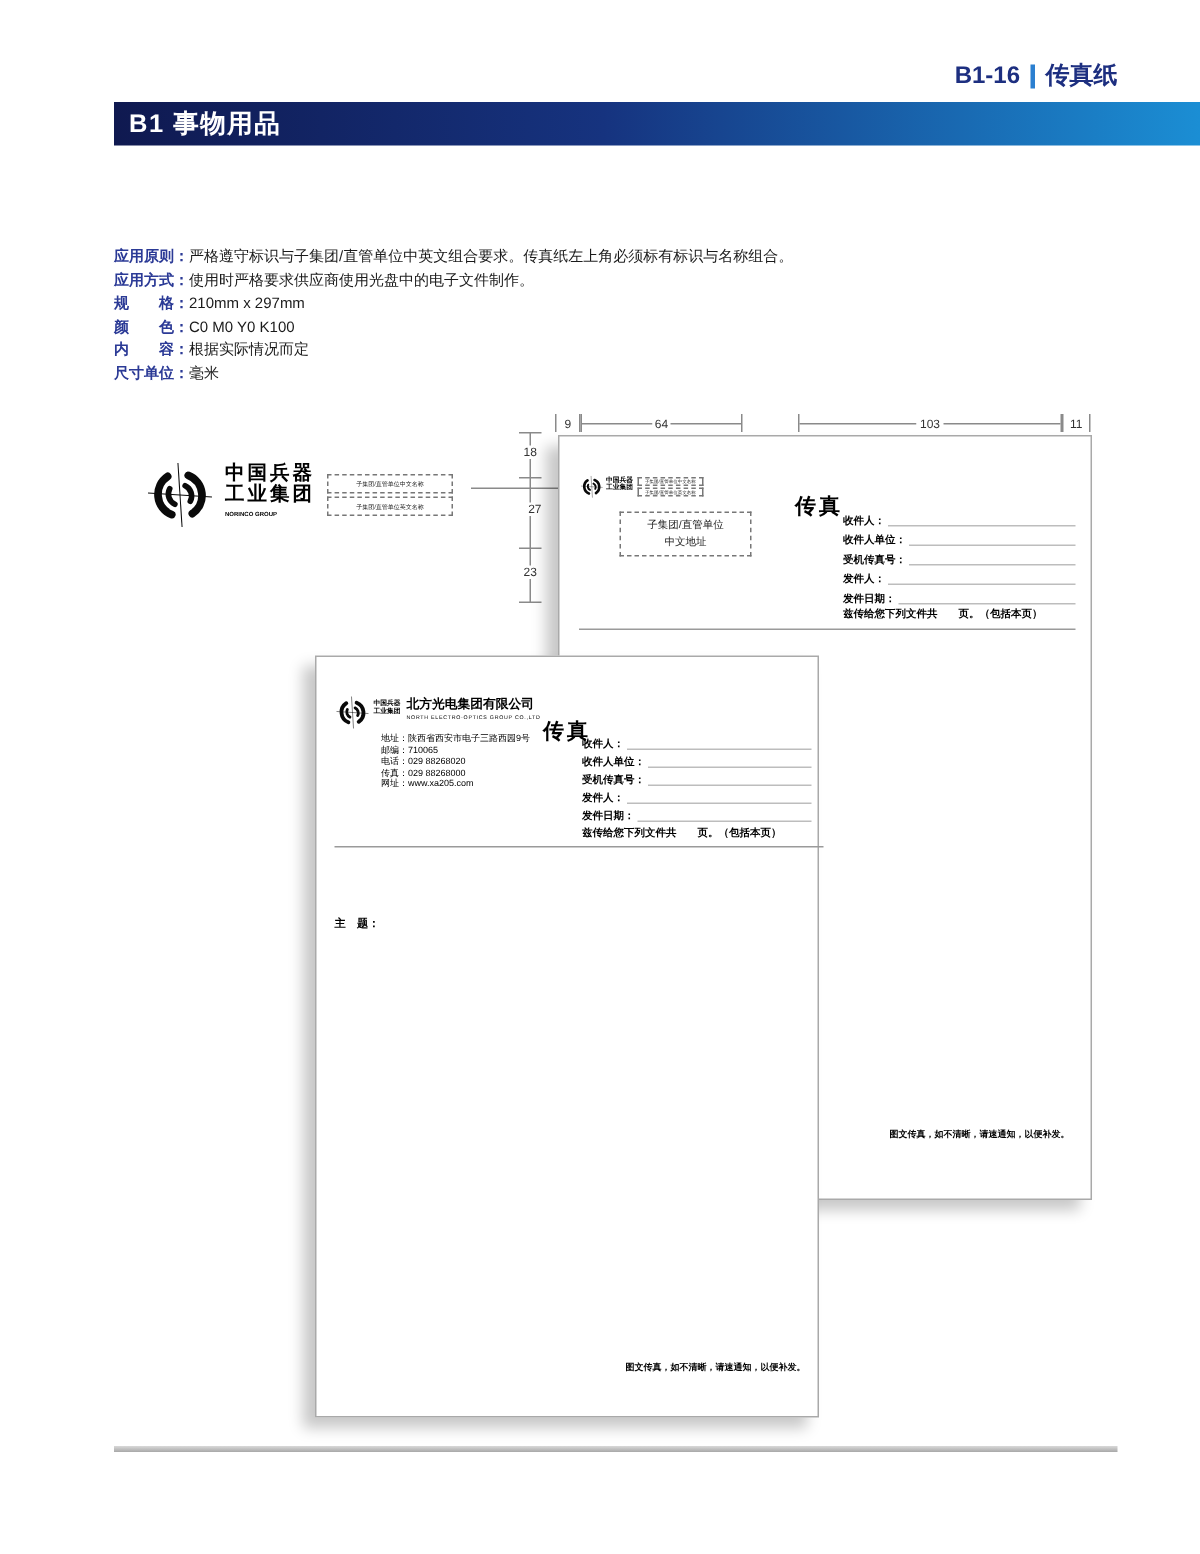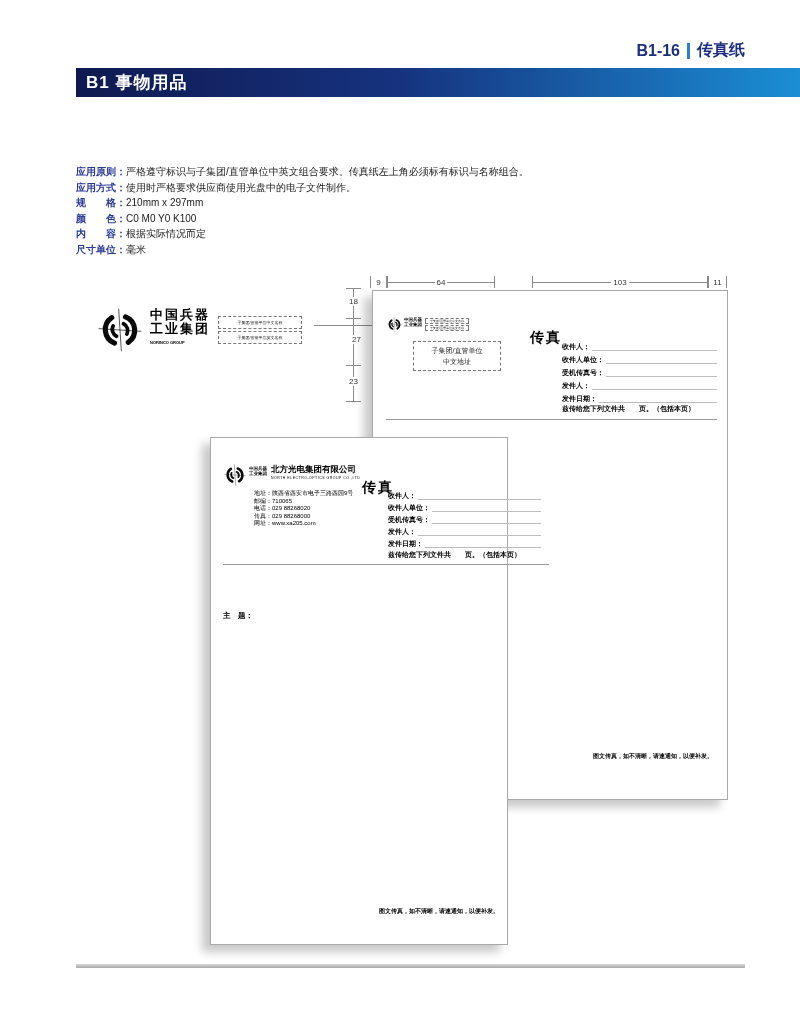--- a/index.html
+++ b/index.html
@@ -201,21 +201,21 @@
           <span class="lbl">发件日期：</span>
           <span class="line"></span>
         </div>
     </div>
     <div class="pages-line" style="left:189px;top:113px">兹传给您下列文件共　　页。（包括本页）</div>
     <div class="sheet-rule" style="left:13px;top:128px;width:331px"></div>
     <div class="subject" style="left:13px;top:132px">主　题：</div>
     <div class="fax-note" style="right:14px;top:461px">图文传真，如不清晰，请速通知，以便补发。</div>
   </div>
 
-  <div class="sheet" style="left:210px;top:437px;width:298px;height:508px">
+  <div class="sheet" style="left:210px;top:437px;width:336px;height:508px">
     <div style="position:absolute;left:13px;top:26px">
       <div class="ex-head">
         <svg class="logo-svg" width="22" height="22">
             <use href="#nmark"></use>
           </svg>
         <div class="ex-cn-col">
           <div class="ex-mini-cn">中国兵器</div>
           <div class="ex-mini-cn">工业集团</div>
         </div>
         <div class="ex-name-col">

